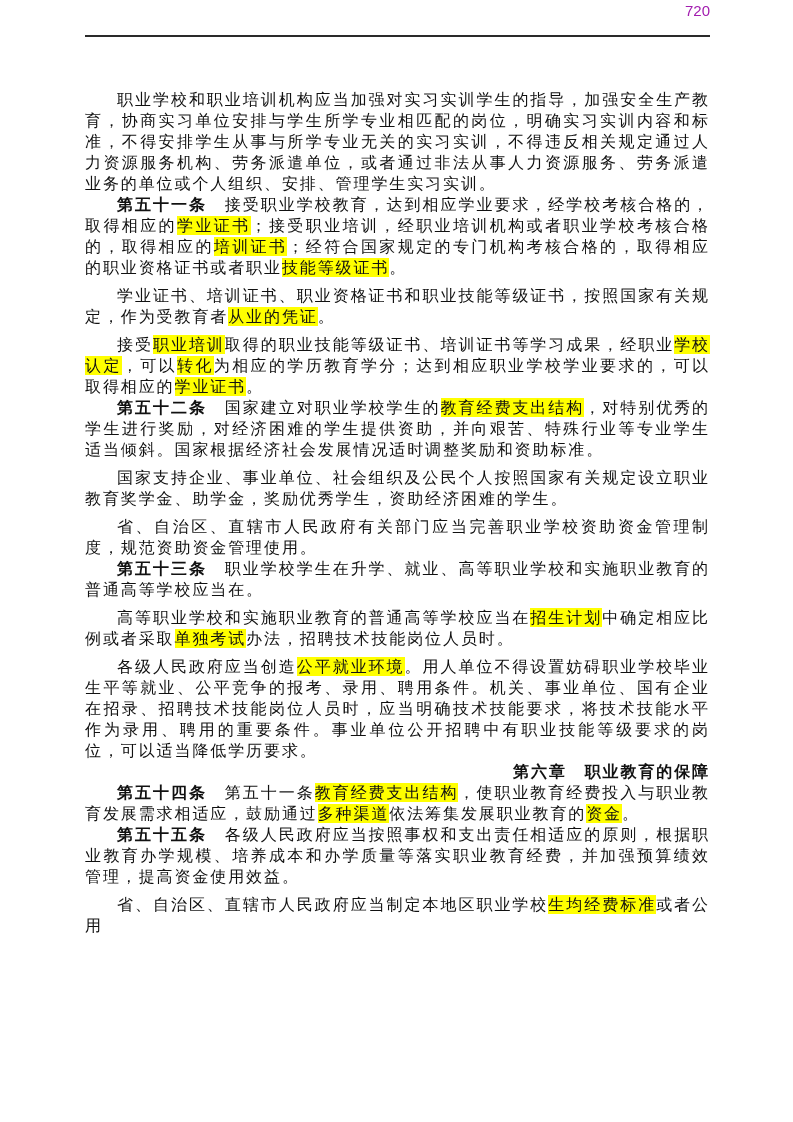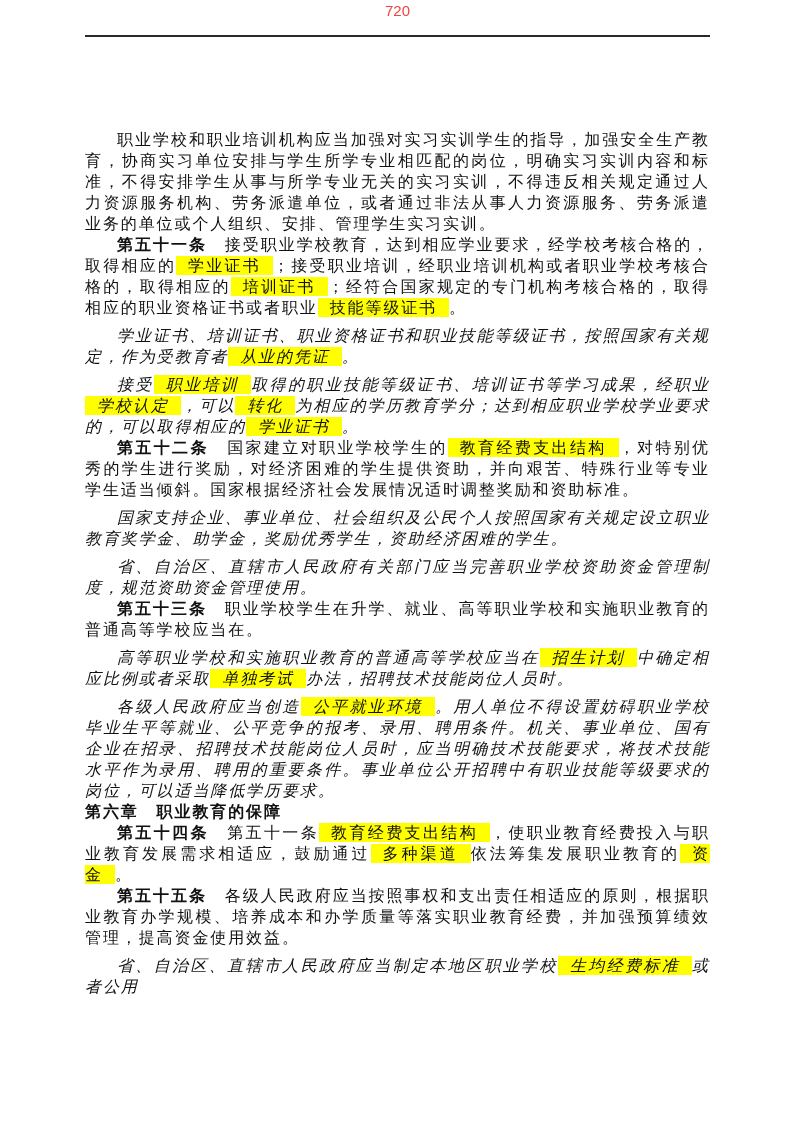--- a/index.html
+++ b/index.html
@@ -20,66 +20,64 @@
   .page{
     position:relative;
     width:793px;height:1122px;
     background:var(--bg);
   }
   .page-number{
     position:absolute;
     top:2px;
     left:85px;
     width:625px;
-    text-align:center;
+    text-align:right;
     font-family:"Liberation Sans","DejaVu Sans",sans-serif;
     font-size:15px;
     line-height:18px;
-    color:#ef4444;
+    color:#a21caf;
   }
   .header-rule{
     position:absolute;
     top:35px;
     left:85px;
     width:625px;
     height:0;
     border-top:2px solid var(--rule);
   }
   .content{
     position:absolute;
     top:89px;
     left:85px;
     width:625px;
     font-size:16px;
     line-height:21px;
     letter-spacing:1.9px;
     text-align:justify;
-    margin-top:40px;
   }
   .content p{
     margin:0;
     padding:0;
   }
   .para{
     text-indent:2em;
   }
   .para.gap{
     margin-top:7px;
-    font-style:italic;
   }
   .heading{
-    text-align:left;
+    text-align:right;
     text-indent:0;
     font-weight:bold;
   }
   .plain{font-weight:normal;}
   .bold{font-weight:bold;}
   .highlight{
     background:var(--hl);
-    padding:1px 12px;
+    padding:1px 0;
   }
 </style>
 </head>
 <body>
 
 <div class="page">
   <div class="page-number">720</div>
   <div class="header-rule"></div>
   <div class="content">
       <p class="para"><span class="plain">职业学校和职业培训机构应当加强对实习实训学生的指导，加强安全生产教育，协商实习单位安排与学生所学专业相匹配的岗位，明确实习实训内容和标准，不得安排学生从事与所学专业无关的实习实训，不得违反相关规定通过人力资源服务机构、劳务派遣单位，或者通过非法从事人力资源服务、劳务派遣业务的单位或个人组织、安排、管理学生实习实训。</span></p>

